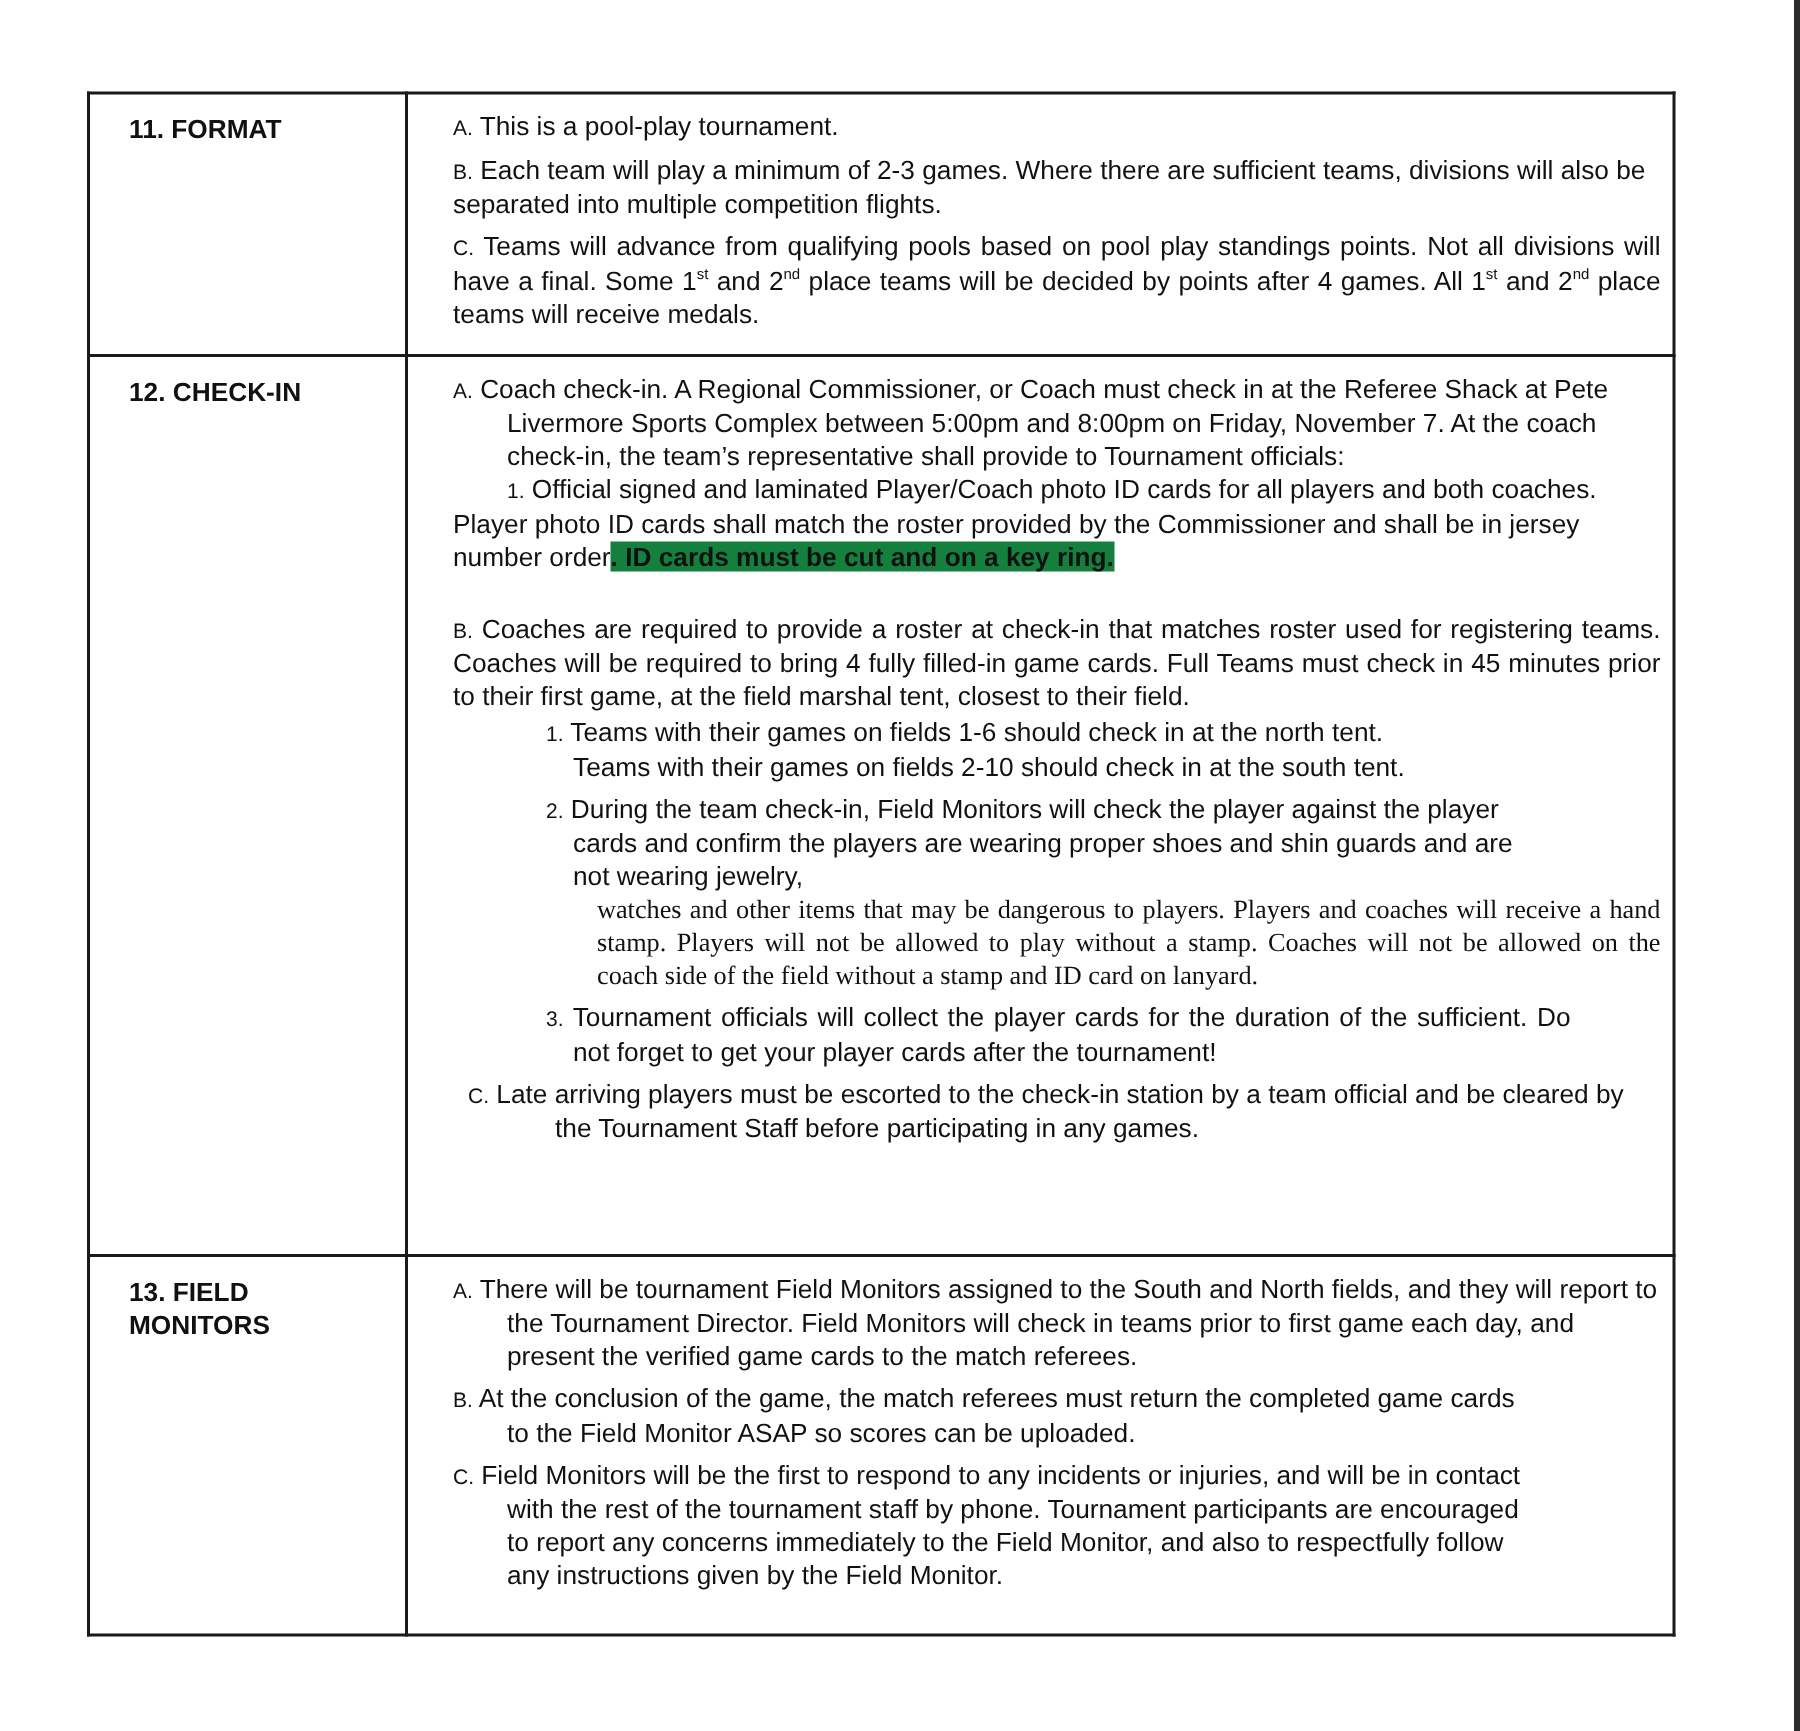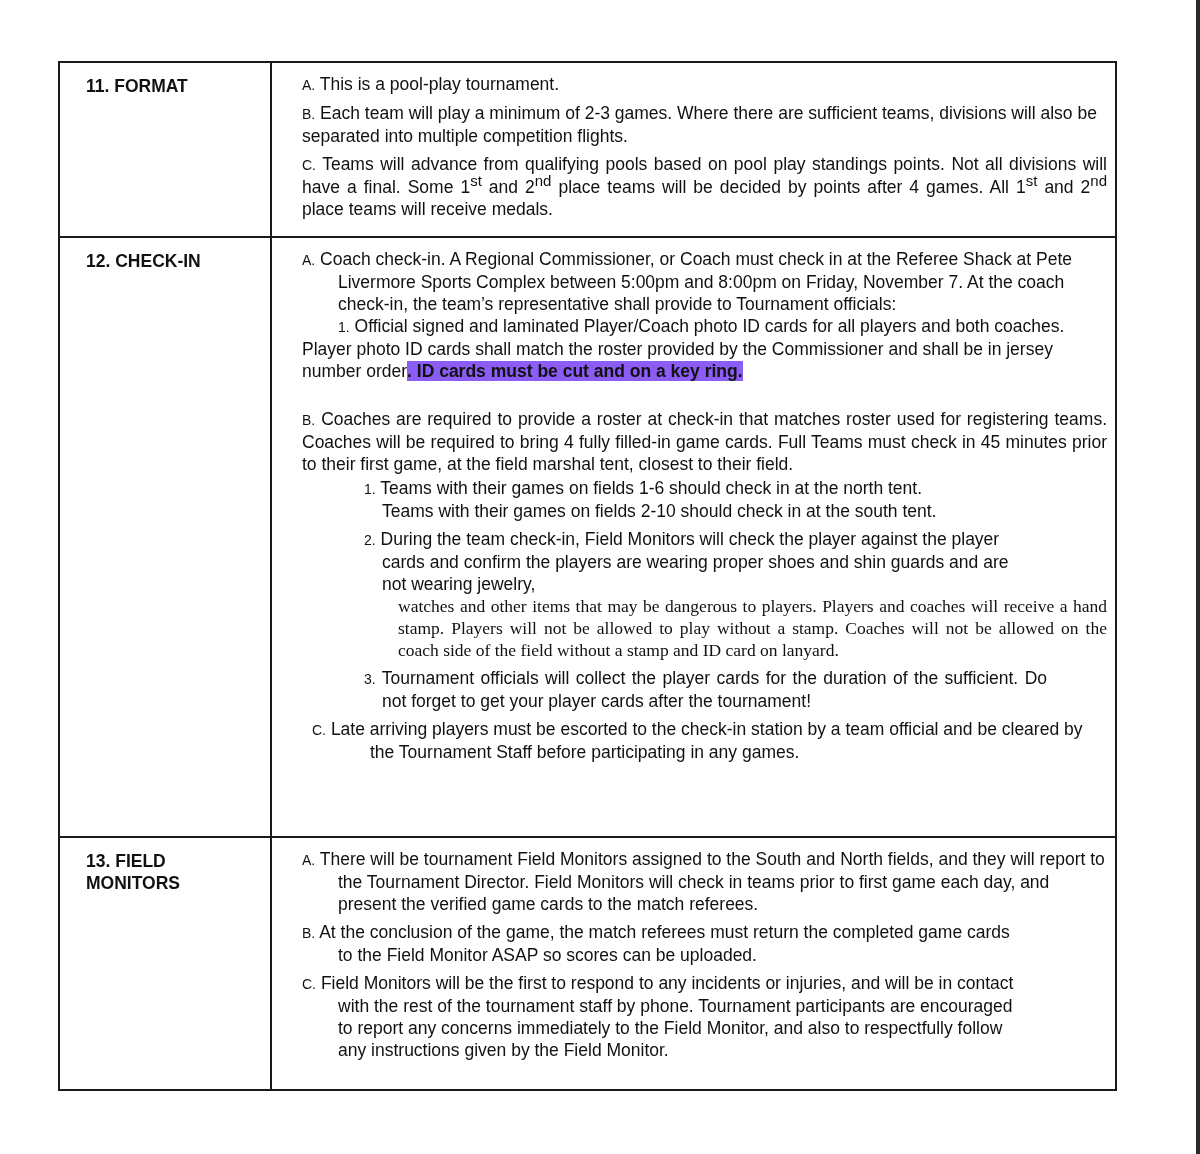--- a/index.html
+++ b/index.html
@@ -16,22 +16,22 @@
   .doc-table td.label-cell { width: 210px; border-radius: 24px; }
   .label {
     font-weight: bold; font-size: 17.5px; line-height: 22px;
     padding: 12px 0 0 26px;
   }
   .content { font-size: 17.5px; line-height: 22px; padding: 10px 8px 10px 30px; }
   .para { margin: 0 0 6px 0; }
   .para.just { text-align: justify; }
   .mk { font-size: 14px; }
   .hang { padding-left: 36px; text-indent: -36px; }
-  sup { font-size: 15px; line-height: 0; }
-  .hl { background: #8b5cf6; font-weight: bold; }
+  sup { font-size: 10px; line-height: 0; }
+  .hl { background: #15803d; font-weight: bold; }
   .row1 td { height: 165px; }
   .row2 td { height: 598px; }
   .row3 td { height: 251px; }
   .sub1 { margin-left: 36px; padding-left: 18px; text-indent: -18px; }
   .sub-lvl { margin-left: 62px; }
   .sub-lvl .first { padding-left: 18px; text-indent: -18px; }
   .cont { padding-left: 34px; text-align: justify; font-family: Liberation Serif, serif; }
   .blank { height: 20px; }
 </style>
 </head>

